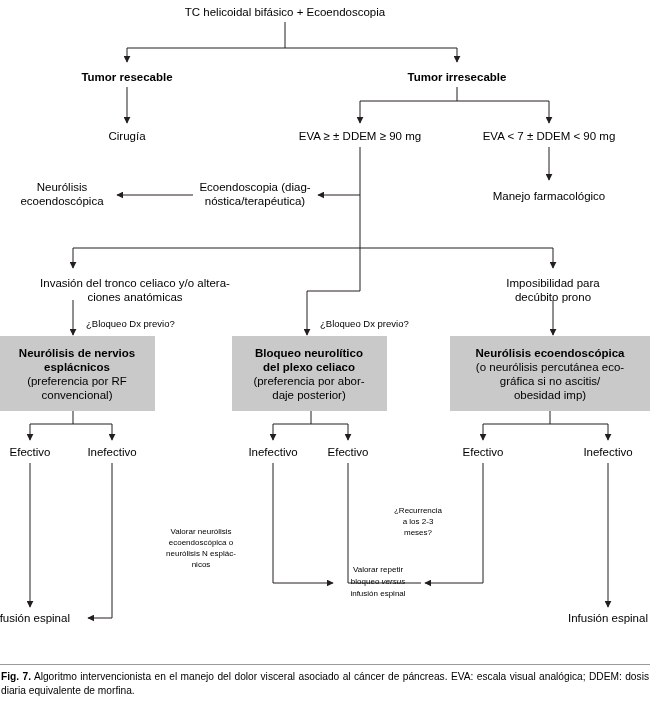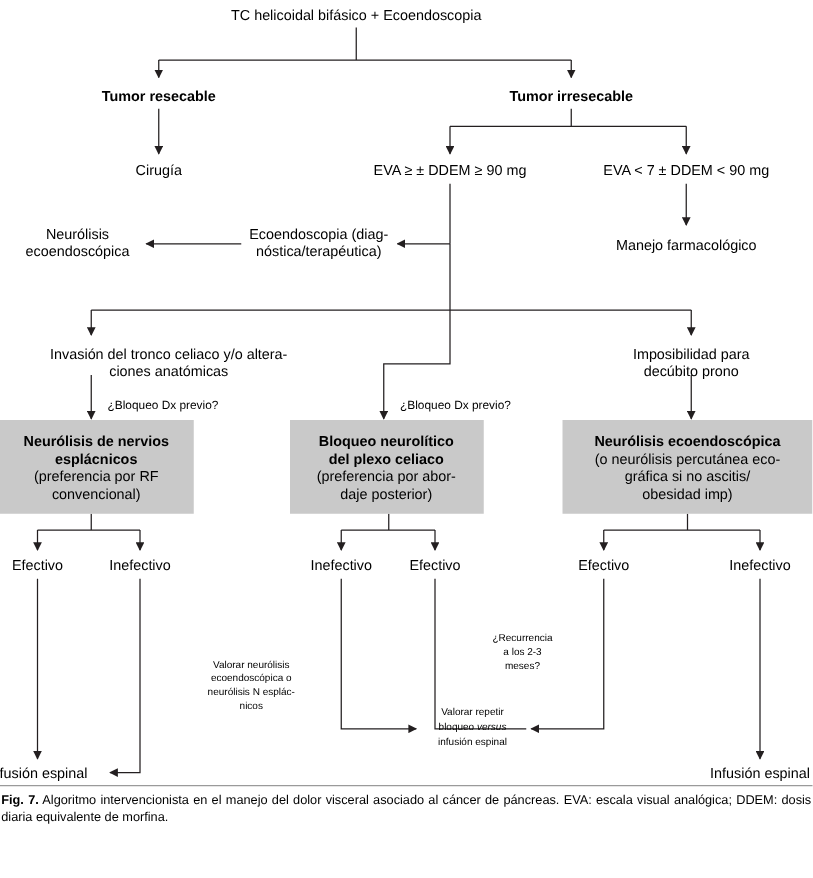--- a/index.html
+++ b/index.html
@@ -42,21 +42,21 @@
     stroke: none;
   }
   .edge {
     stroke: #231f20;
     stroke-width: 1;
     fill: none;
   }
   .caption-area {
     position: absolute;
     left: 0;
-    top: 628px;
+    top: 664px;
     width: 650px;
   }
   .caption-rule {
     border-top: 1px solid #9a9a9a;
     width: 650px;
     height: 0;
     margin: 0;
   }
   .caption-text {
     font-family: "Liberation Sans", sans-serif;

